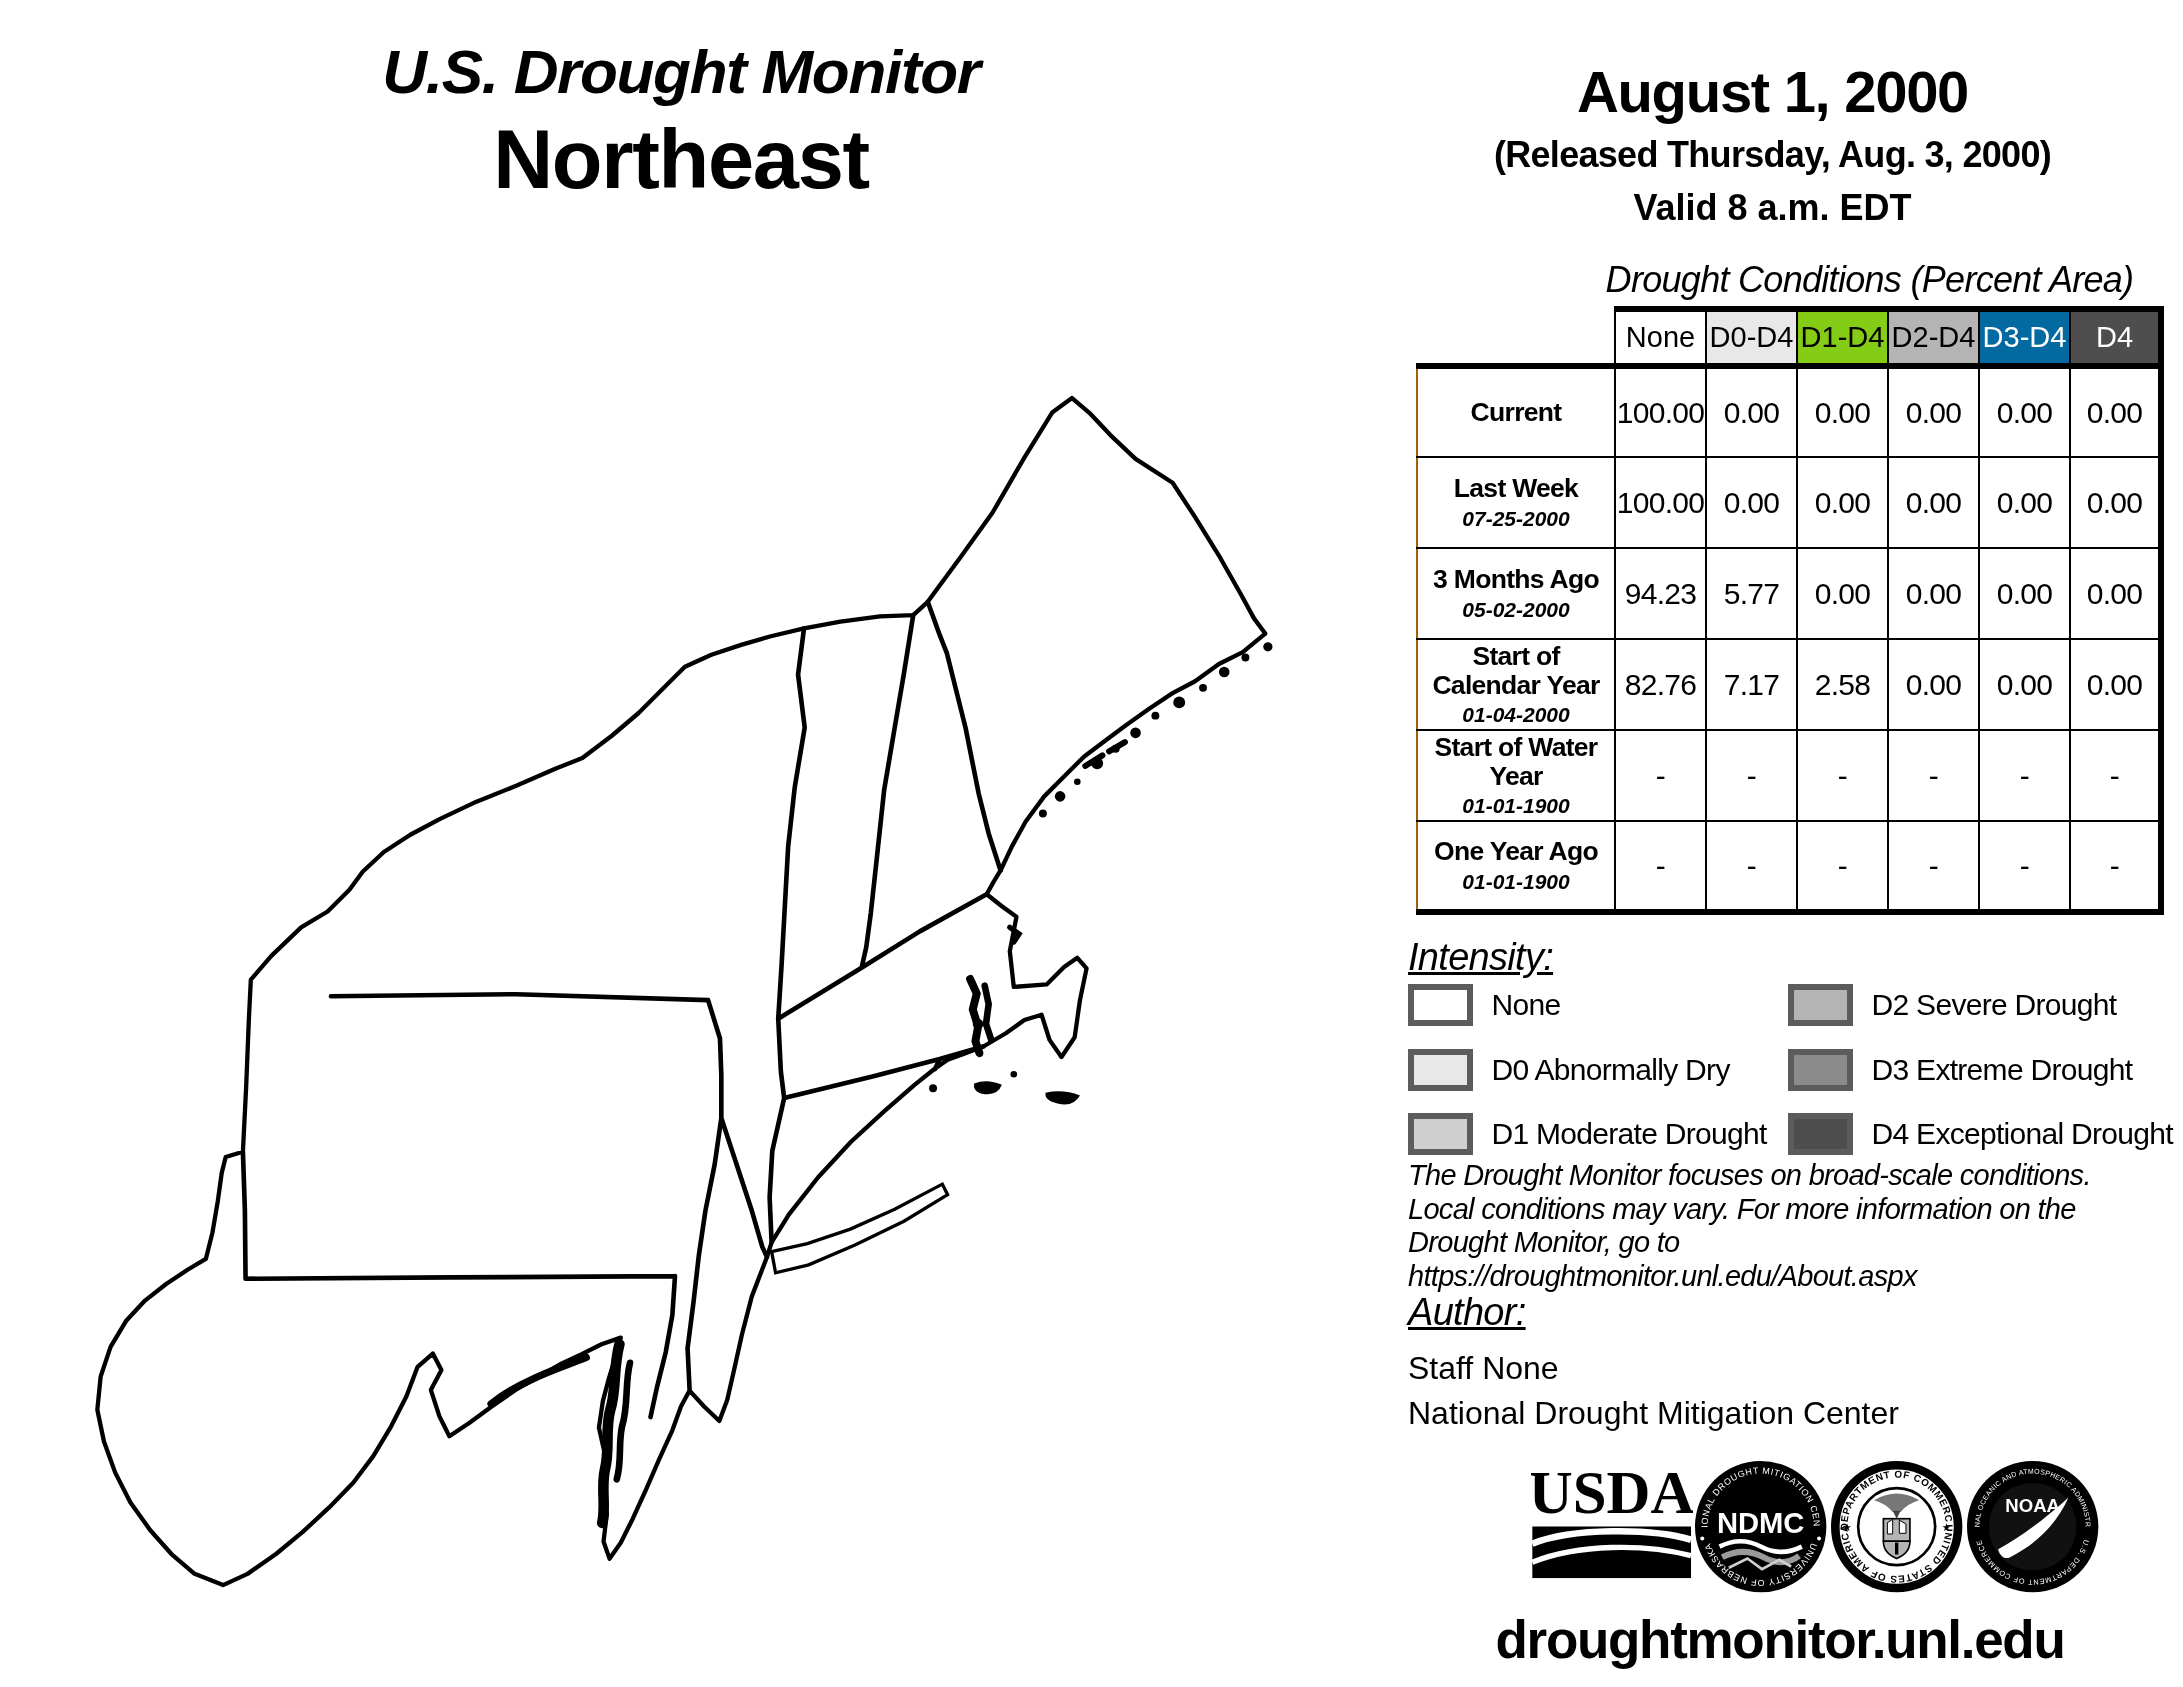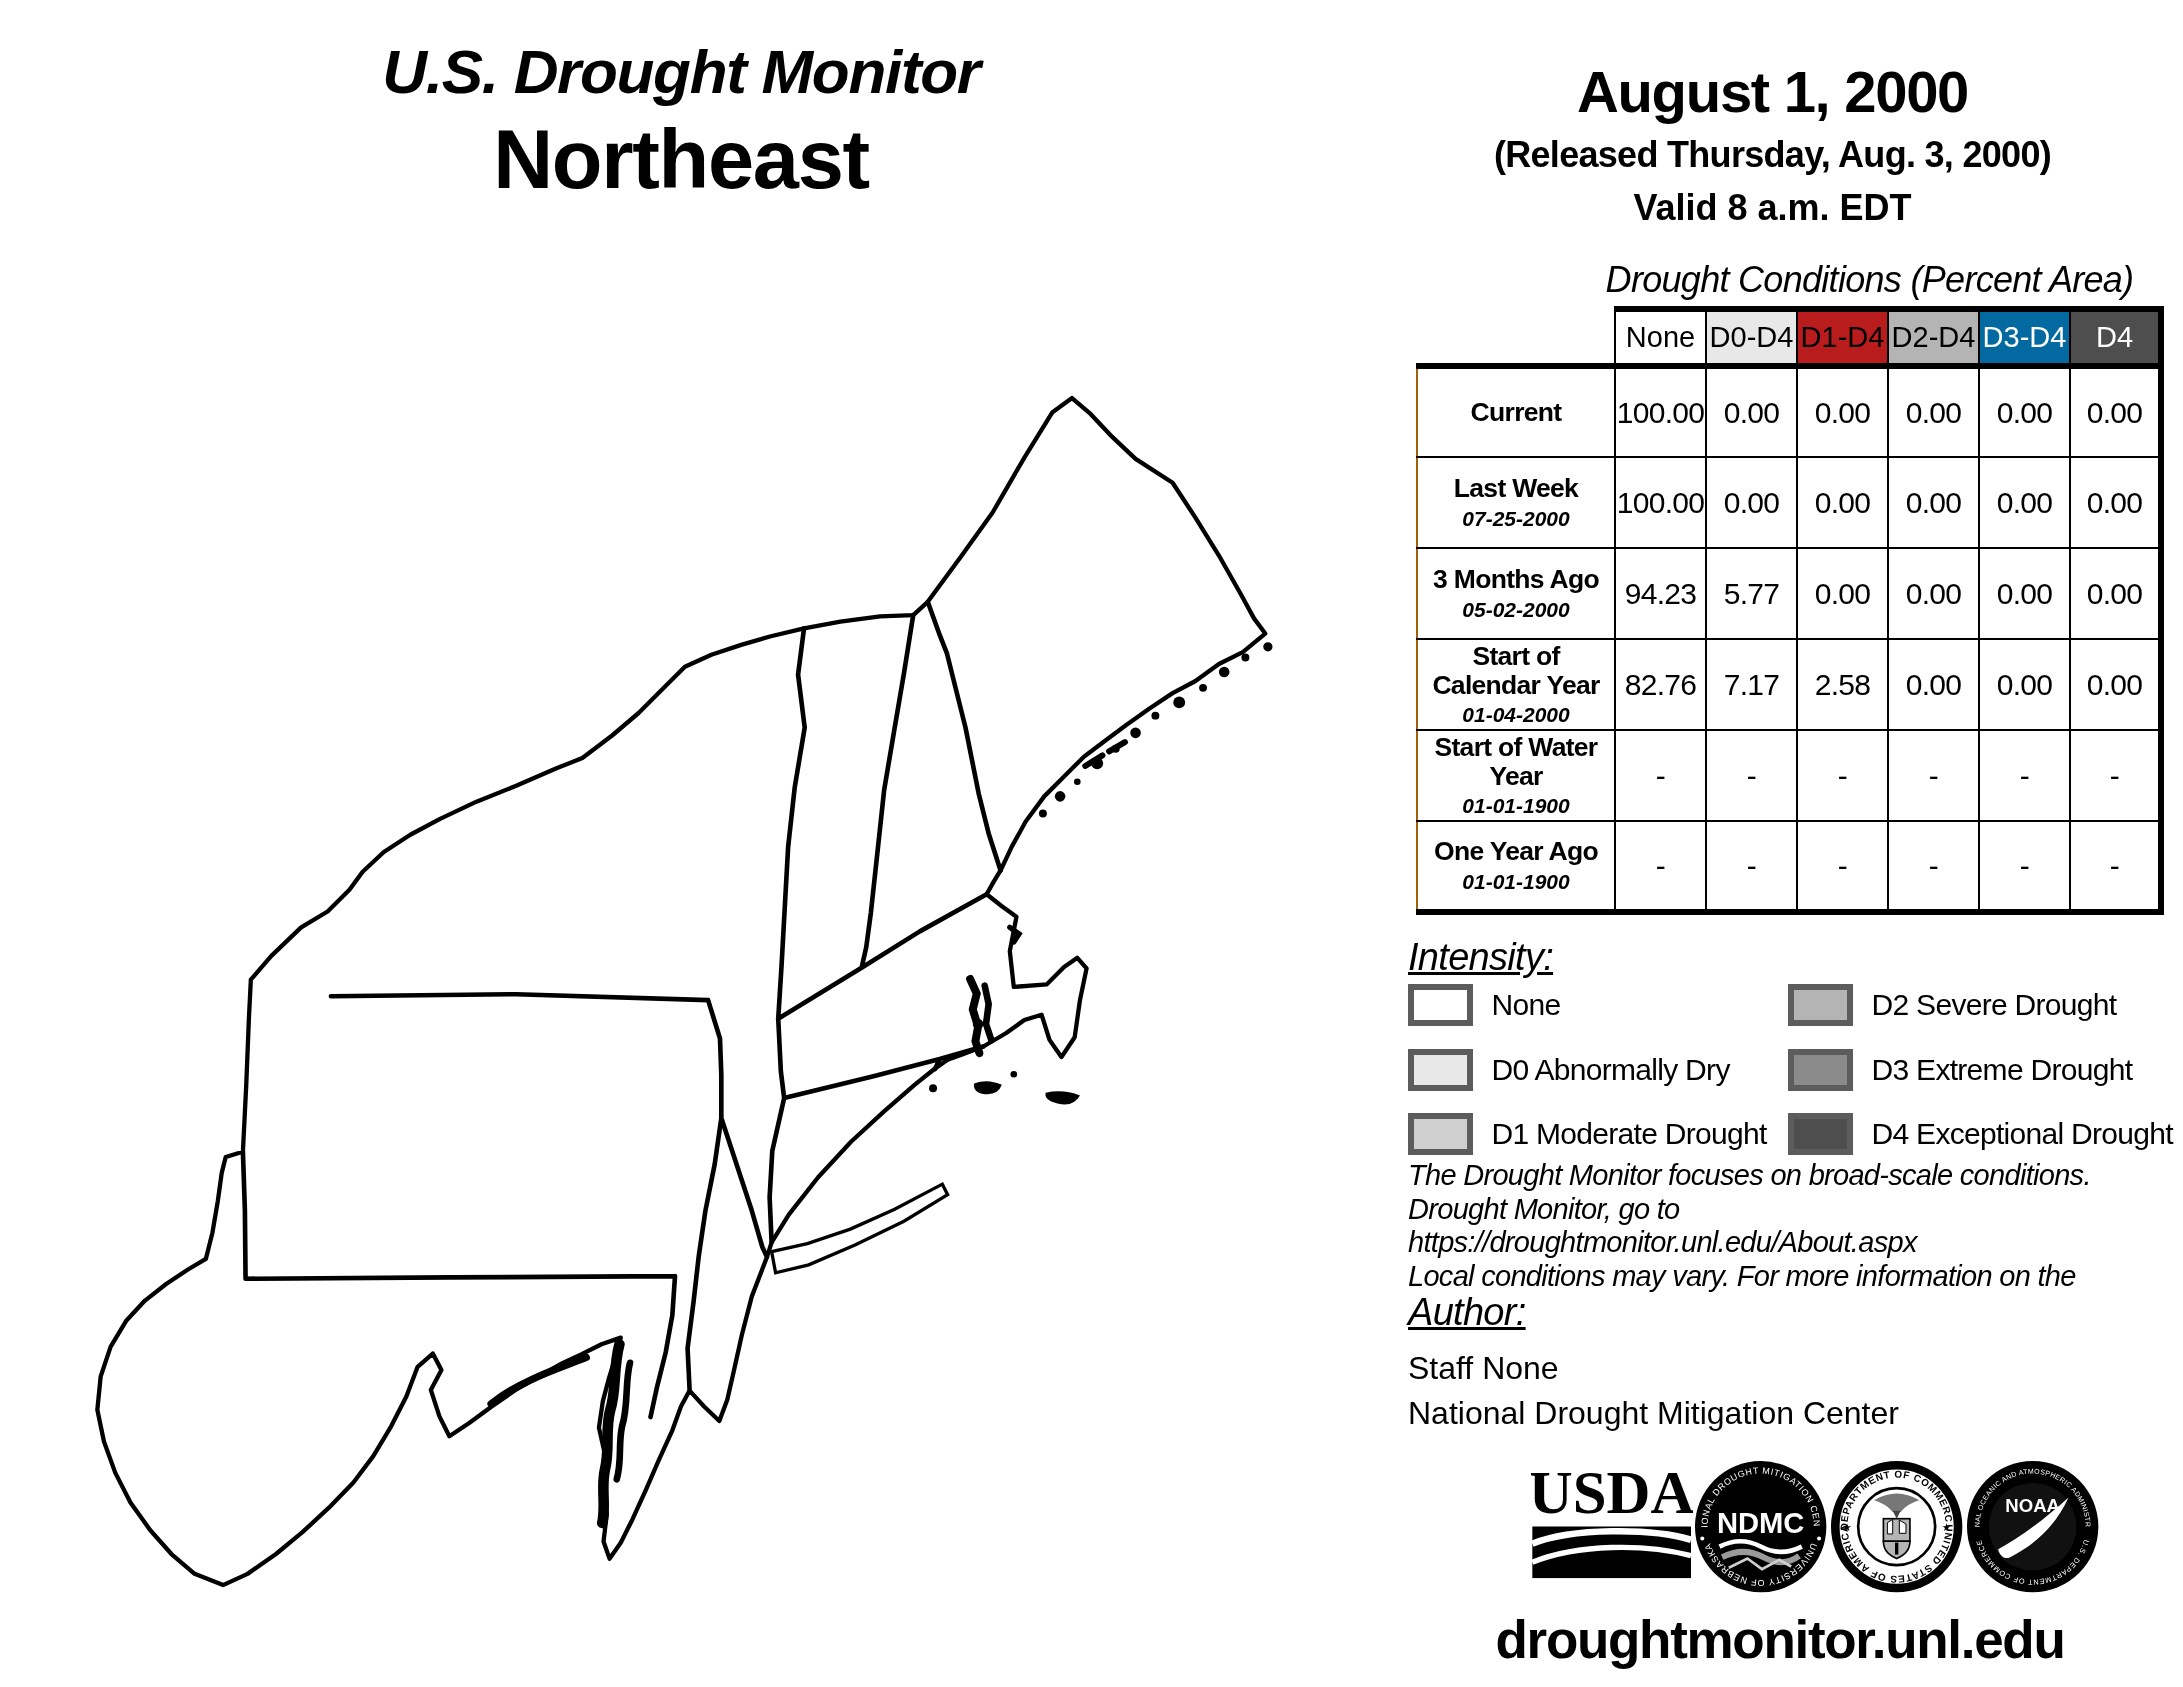--- a/index.html
+++ b/index.html
@@ -154,21 +154,21 @@
         <col class="val">
         <col class="val">
         <col class="val">
         <col class="val">
       </colgroup>
     <thead>
         <tr id="dc-head">
           <th class="ghost"></th>
           <th style="background:#ffffff;color:#000000">None</th>
           <th style="background:#e8e8e8;color:#000000">D0-D4</th>
-          <th style="background:#b91c1c;color:#000000">D1-D4</th>
+          <th style="background:#84cc16;color:#000000">D1-D4</th>
           <th style="background:#b4b4b4;color:#000000">D2-D4</th>
           <th style="background:#0369a1;color:#ffffff">D3-D4</th>
           <th style="background:#4e4e4e;color:#ffffff">D4</th>
         </tr>
       </thead>
     <tbody id="dc-body">
         <tr>
           <th class="rl">
             <div class="rlb">Current</div>
           </th>
@@ -266,22 +266,22 @@
       <span class="leg-label">D3 Extreme Drought</span>
     </div>
     <div class="leg-item">
       <span class="leg-swatch" style="background:#4e4e4e"></span>
       <span class="leg-label">D4 Exceptional Drought</span>
     </div>
   </div>
 
 <div class="abs disclaimer">
   <div>The Drought Monitor focuses on broad-scale conditions.</div>
+  <div>Local conditions may vary. For more information on the</div>
   <div>Drought Monitor, go to https://droughtmonitor.unl.edu/About.aspx</div>
-  <div>Local conditions may vary. For more information on the</div>
 </div>
 <div class="abs author-title">Author:</div>
 <div class="abs author-name">Staff None</div>
 <div class="abs author-org">National Drought Mitigation Center</div>
 
 <div class="abs logo-row">
 
   <svg width="162" height="129" viewBox="0 0 245 195">
     <text x="122" y="76" text-anchor="middle" font-family="Liberation Serif, serif" font-weight="bold" font-size="92">USDA</text>
     <rect x="2" y="96" width="240" height="78" fill="#000"></rect>

